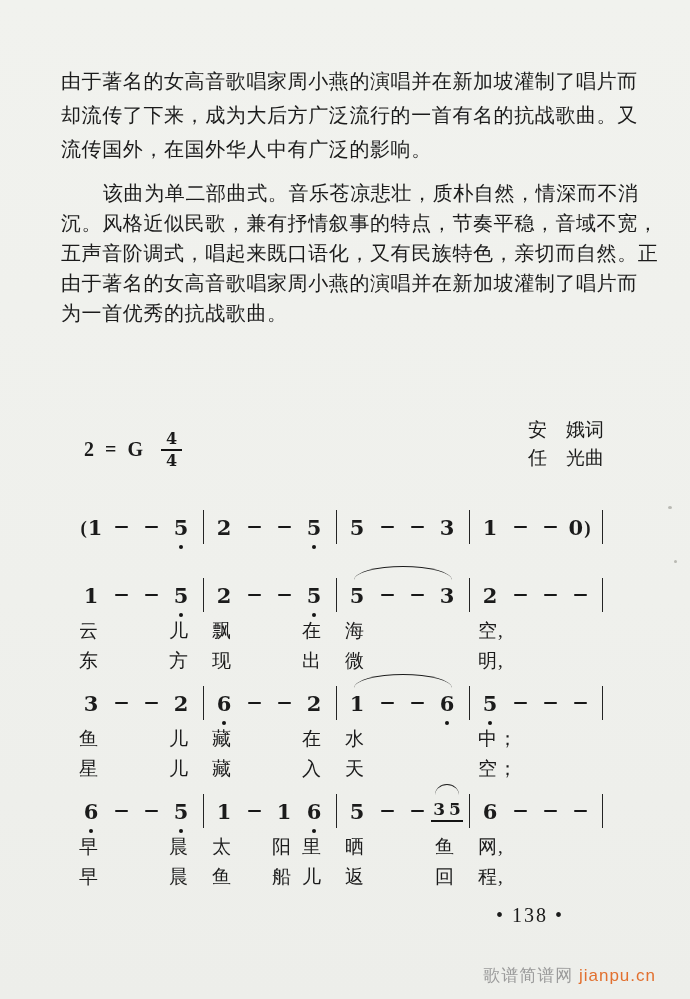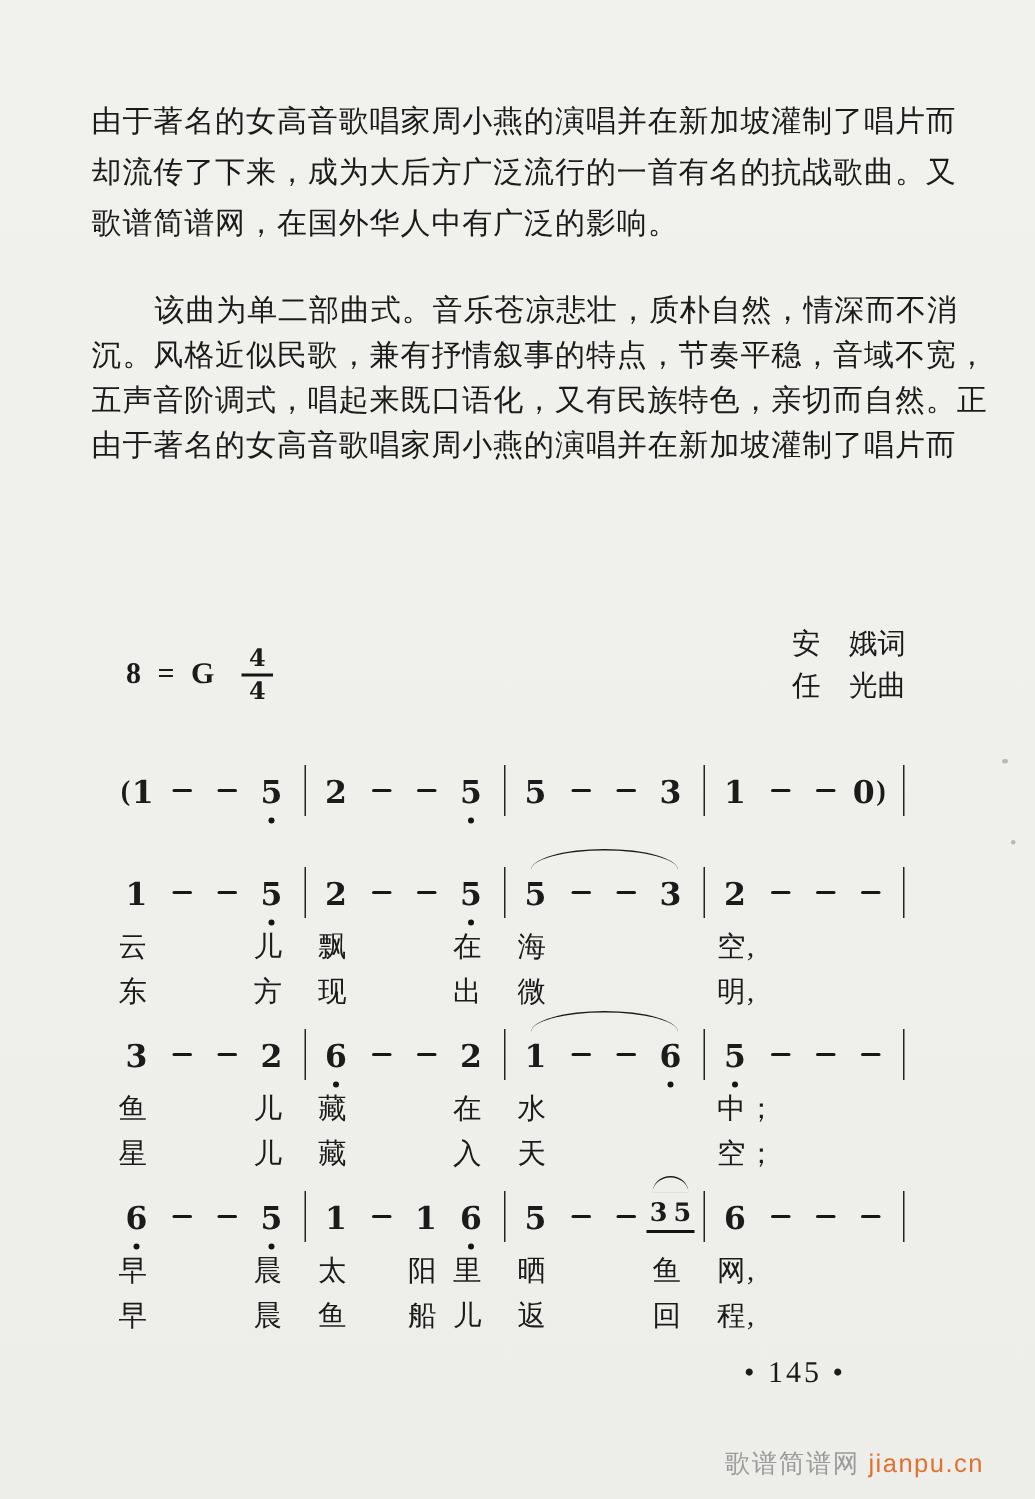--- a/index.html
+++ b/index.html
@@ -51,32 +51,33 @@
   .speck{position:absolute;background:#b9b9b3;border-radius:50%;}
 </style>
 </head>
 <body>
 
 <div class="page">
 
   <div class="textblock p1" style="top:64px;">
       <div class="para-line">由于著名的女高音歌唱家周小燕的演唱并在新加坡灌制了唱片而</div>
       <div class="para-line">却流传了下来，成为大后方广泛流行的一首有名的抗战歌曲。又</div>
-      <div class="para-line">歌谱简谱网，在国外华人中有广泛的影响。</div>
+      <div class="para-line">流传国外，在国外华人中有广泛的影响。</div>
     </div>
-  <div class="textblock p2" style="top:192px;">
+  <div class="textblock p2" style="top:178px;">
       <div class="para-line indent">该曲为单二部曲式。音乐苍凉悲壮，质朴自然，情深而不消</div>
       <div class="para-line">沉。风格近似民歌，兼有抒情叙事的特点，节奏平稳，音域不宽，</div>
       <div class="para-line">五声音阶调式，唱起来既口语化，又有民族特色，亲切而自然。正</div>
       <div class="para-line">由于著名的女高音歌唱家周小燕的演唱并在新加坡灌制了唱片而</div>
+      <div class="para-line">为一首优秀的抗战歌曲。</div>
     </div>
 
 
   <div class="keysig">
-    <span class="key">8 = G</span>
+    <span class="key">2 = G</span>
     <span class="meter">
       <span class="mnum">4</span>
       <span class="mden">4</span>
     </span>
   </div>
 
   <div class="credits">
     <div>安　娥词</div>
     <div>任　光曲</div>
   </div>
@@ -351,21 +352,21 @@
         <div class="lyric" style="left: 93px; top: 68px;">晨</div>
         <div class="lyric" style="left: 136px; top: 68px;">鱼</div>
         <div class="lyric" style="left: 196px; top: 68px;">船</div>
         <div class="lyric" style="left: 226px; top: 68px;">儿</div>
         <div class="lyric" style="left: 269px; top: 68px;">返</div>
         <div class="lyric" style="left: 359px; top: 68px;">回</div>
         <div class="lyric" style="left: 402px; top: 68px;">程,</div>
       </div>
     </div>
 
-  <div class="pagenum">• 145 •</div>
+  <div class="pagenum">• 138 •</div>
 
   <div class="watermark">
     <span class="wm-site">歌谱简谱网</span>
     <span class="wm-url">jianpu.cn</span>
   </div>
 
   <div class="speck" style="left:668px;top:506px;width:4px;height:3px;"></div>
   <div class="speck" style="left:674px;top:560px;width:3px;height:3px;"></div>
 </div>
 

